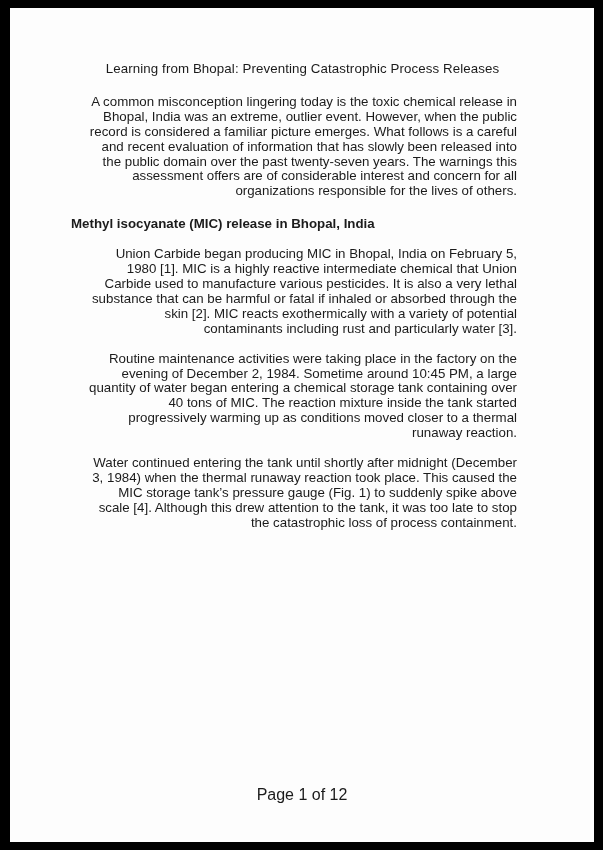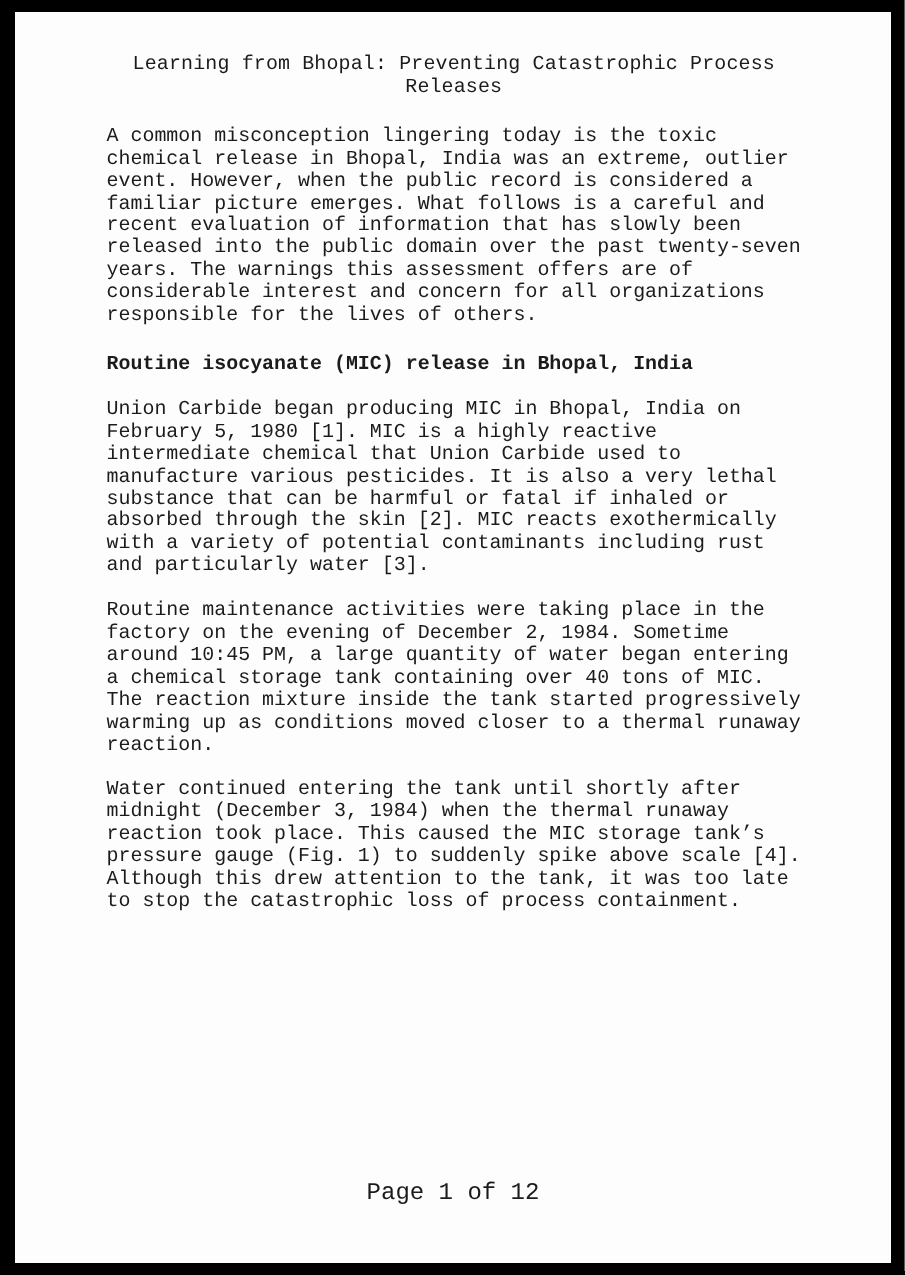--- a/index.html
+++ b/index.html
@@ -13,37 +13,37 @@
     background: #000000;
     box-sizing: border-box;
     padding: 8px 9px 8px 10px;
   }
   .page {
     position: relative;
     width: 100%;
     height: 100%;
     background: #fdfdfd;
     box-sizing: border-box;
-    padding: 28px 60px 0 61px;
-    font-family: Liberation Mono, monospace;
+    padding: 54px 60px 0 61px;
+    font-family: Liberation Sans, sans-serif;
     font-size: 13.3px;
     line-height: 14.9px;
     color: #1b1b1b;
     overflow: hidden;
   }
   .doc-title {
     font-size: 13.3px;
     font-weight: normal;
     text-align: center;
     margin: 0 0 18px 0;
     letter-spacing: 0.1px;
   }
   .para {
-    margin: 15px 0;
-    text-align: left;
+    margin: 15px 17px;
+    text-align: right;
   }
   .section-heading {
     font-size: 13.3px;
     font-weight: bold;
     margin: 18px 0 15px 0;
   }
   .footer {
     position: absolute;
     left: 0;
     right: 0;
@@ -56,21 +56,21 @@
 </head>
 <body>
 
 <div class="frame">
   <div class="page">
 
     <h1 class="doc-title">Learning from Bhopal: Preventing Catastrophic Process Releases</h1>
 
     <p class="para">A common misconception lingering today is the toxic chemical release in Bhopal, India was an extreme, outlier event. However, when the public record is considered a familiar picture emerges. What follows is a careful and recent evaluation of information that has slowly been released into the public domain over the past twenty-seven years.  The warnings this assessment offers are of considerable interest and concern for all organizations responsible for the lives of others.</p>
 
-    <h2 class="section-heading">Routine isocyanate (MIC) release in Bhopal, India</h2>
+    <h2 class="section-heading">Methyl isocyanate (MIC) release in Bhopal, India</h2>
 
     <p class="para">Union Carbide began producing MIC in Bhopal, India on February 5, 1980 [1]. MIC is a highly reactive intermediate chemical that Union Carbide used to manufacture various pesticides.  It is also a very lethal substance that can be harmful or fatal if inhaled or absorbed through the skin [2]. MIC reacts exothermically with a variety of potential contaminants including rust and particularly water [3].</p>
 
     <p class="para">Routine maintenance activities were taking place in the factory on the evening of December 2, 1984.  Sometime around 10:45 PM, a large quantity of water began entering a chemical storage tank containing over 40 tons of MIC. The reaction mixture inside the tank started progressively warming up as conditions moved closer to a thermal runaway reaction.</p>
 
     <p class="para">Water continued entering the tank until shortly after midnight (December 3, 1984) when the thermal runaway reaction took place.  This caused the MIC storage tank’s pressure gauge (Fig. 1) to suddenly spike above scale [4].  Although this drew attention to the tank, it was too late to stop the catastrophic loss of process containment.</p>
 
     <div class="footer">Page 1 of 12</div>
 
   </div>

